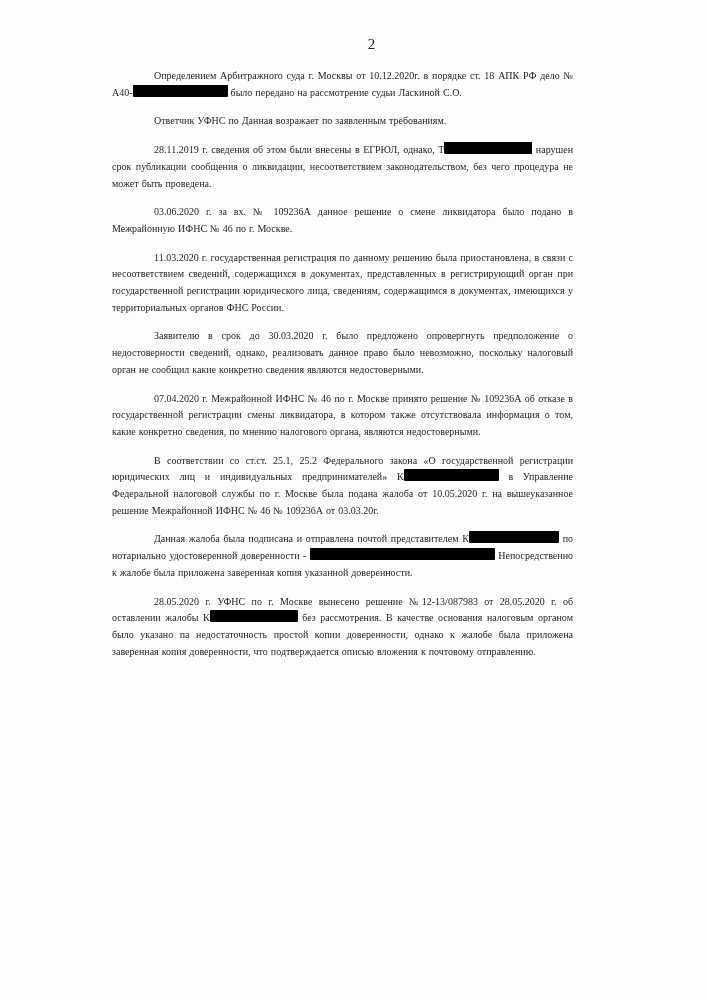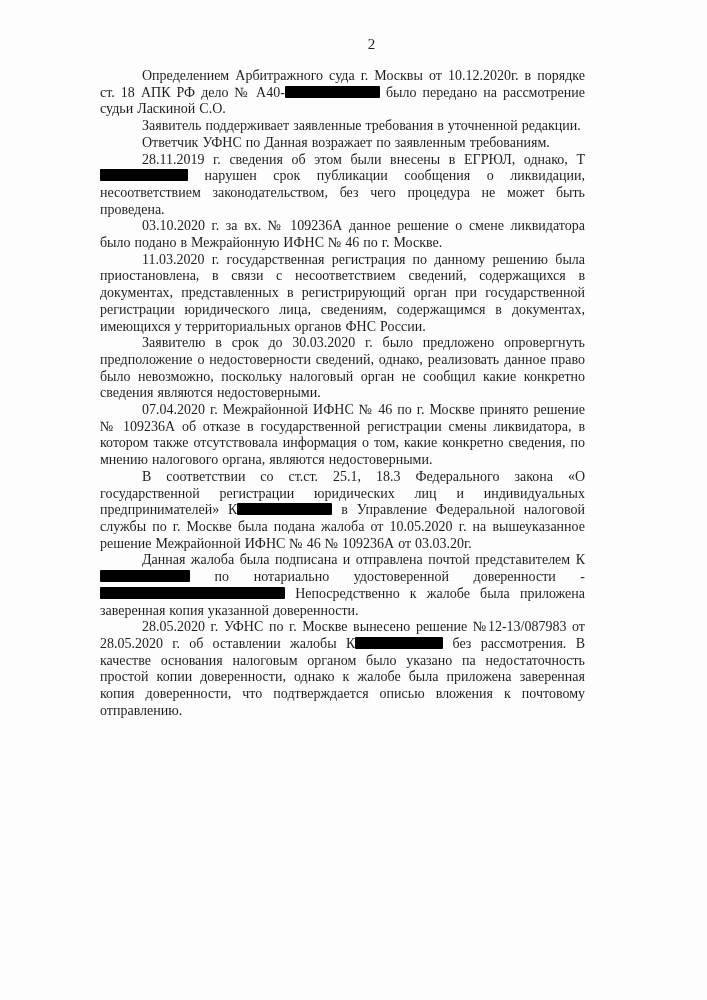--- a/index.html
+++ b/index.html
@@ -20,46 +20,45 @@
     overflow: hidden;
   }
   .page-number {
     text-align: center;
     padding-left: 58px;
     font-size: 15px;
     line-height: 17px;
     margin-bottom: 15px;
   }
   .doc-body p {
-    margin: 0;
+    margin: 12px;
     text-align: justify;
     text-indent: 42px;
-    font-size: 14px;
+    font-size: 10px;
     line-height: 16.7px;
     word-spacing: 0.5px;
   }
   .redaction {
     display: inline-block;
     height: 12px;
     background: var(--redaction);
     vertical-align: -1px;
     border-radius: 1px;
   }
 </style>
 </head>
 <body>
 
 <div class="scan-page">
   <div class="page-number">2</div>
   <div class="doc-body">
       <p><span>Определением Арбитражного суда г. Москвы от 10.12.2020г. в порядке ст. 18 АПК РФ дело № А40-</span><span class="redaction" style="width: 95px;"></span><span> было передано на рассмотрение судьи Ласкиной С.О.</span></p>
-      <p><span>Заявитель поддерживает заявленные требования в уточненной редакции.</span></p>
       <p><span>Ответчик УФНС по Данная возражает по заявленным требованиям.</span></p>
       <p><span>28.11.2019  г. сведения об этом были внесены в ЕГРЮЛ, однако, Т</span><span class="redaction" style="width: 88px;"></span><span> нарушен срок публикации сообщения о ликвидации, несоответствием законодательством, без чего процедура не может быть проведена.</span></p>
-      <p><span>03.10.2020  г. за вх. № 109236А данное решение о смене ликвидатора было подано в Межрайонную ИФНС № 46 по г. Москве.</span></p>
+      <p><span>03.06.2020  г. за вх. № 109236А данное решение о смене ликвидатора было подано в Межрайонную ИФНС № 46 по г. Москве.</span></p>
       <p><span>11.03.2020 г. государственная регистрация по данному решению была приостановлена, в связи с несоответствием сведений, содержащихся в документах, представленных в регистрирующий орган при государственной регистрации юридического лица, сведениям, содержащимся в документах, имеющихся у территориальных органов ФНС России.</span></p>
       <p><span>Заявителю в срок до 30.03.2020 г. было предложено опровергнуть предположение о недостоверности сведений, однако, реализовать данное право было невозможно, поскольку налоговый орган не сообщил какие конкретно сведения являются недостоверными.</span></p>
       <p><span>07.04.2020 г. Межрайонной ИФНС № 46 по г. Москве принято решение № 109236А об отказе в государственной регистрации смены ликвидатора, в котором также отсутствовала информация о том, какие конкретно сведения, по мнению налогового органа, являются недостоверными.</span></p>
-      <p><span>В соответствии со ст.ст. 25.1, 18.3 Федерального закона «О государственной регистрации юридических лиц и индивидуальных предпринимателей» К</span><span class="redaction" style="width: 95px;"></span><span> в Управление Федеральной налоговой службы по г. Москве была подана жалоба от 10.05.2020 г. на вышеуказанное решение Межрайонной ИФНС № 46 № 109236А от 03.03.20г.</span></p>
+      <p><span>В соответствии со ст.ст. 25.1, 25.2 Федерального закона «О государственной регистрации юридических лиц и индивидуальных предпринимателей» К</span><span class="redaction" style="width: 95px;"></span><span> в Управление Федеральной налоговой службы по г. Москве была подана жалоба от 10.05.2020 г. на вышеуказанное решение Межрайонной ИФНС № 46 № 109236А от 03.03.20г.</span></p>
       <p><span>Данная жалоба была подписана и отправлена почтой представителем К</span><span class="redaction" style="width: 90px;"></span><span> по нотариально удостоверенной доверенности - </span><span class="redaction" style="width: 185px;"></span><span> Непосредственно к жалобе была приложена заверенная копия указанной доверенности.</span></p>
       <p><span>28.05.2020 г. УФНС по г. Москве вынесено решение №12-13/087983 от 28.05.2020 г. об оставлении жалобы К</span><span class="redaction" style="width: 88px;"></span><span> без рассмотрения. В качестве основания налоговым органом было указано па недостаточность простой копии доверенности, однако к жалобе была приложена заверенная копия доверенности, что подтверждается описью вложения к почтовому отправлению.</span></p>
     </div>
 </div>
 
 </body></html>

